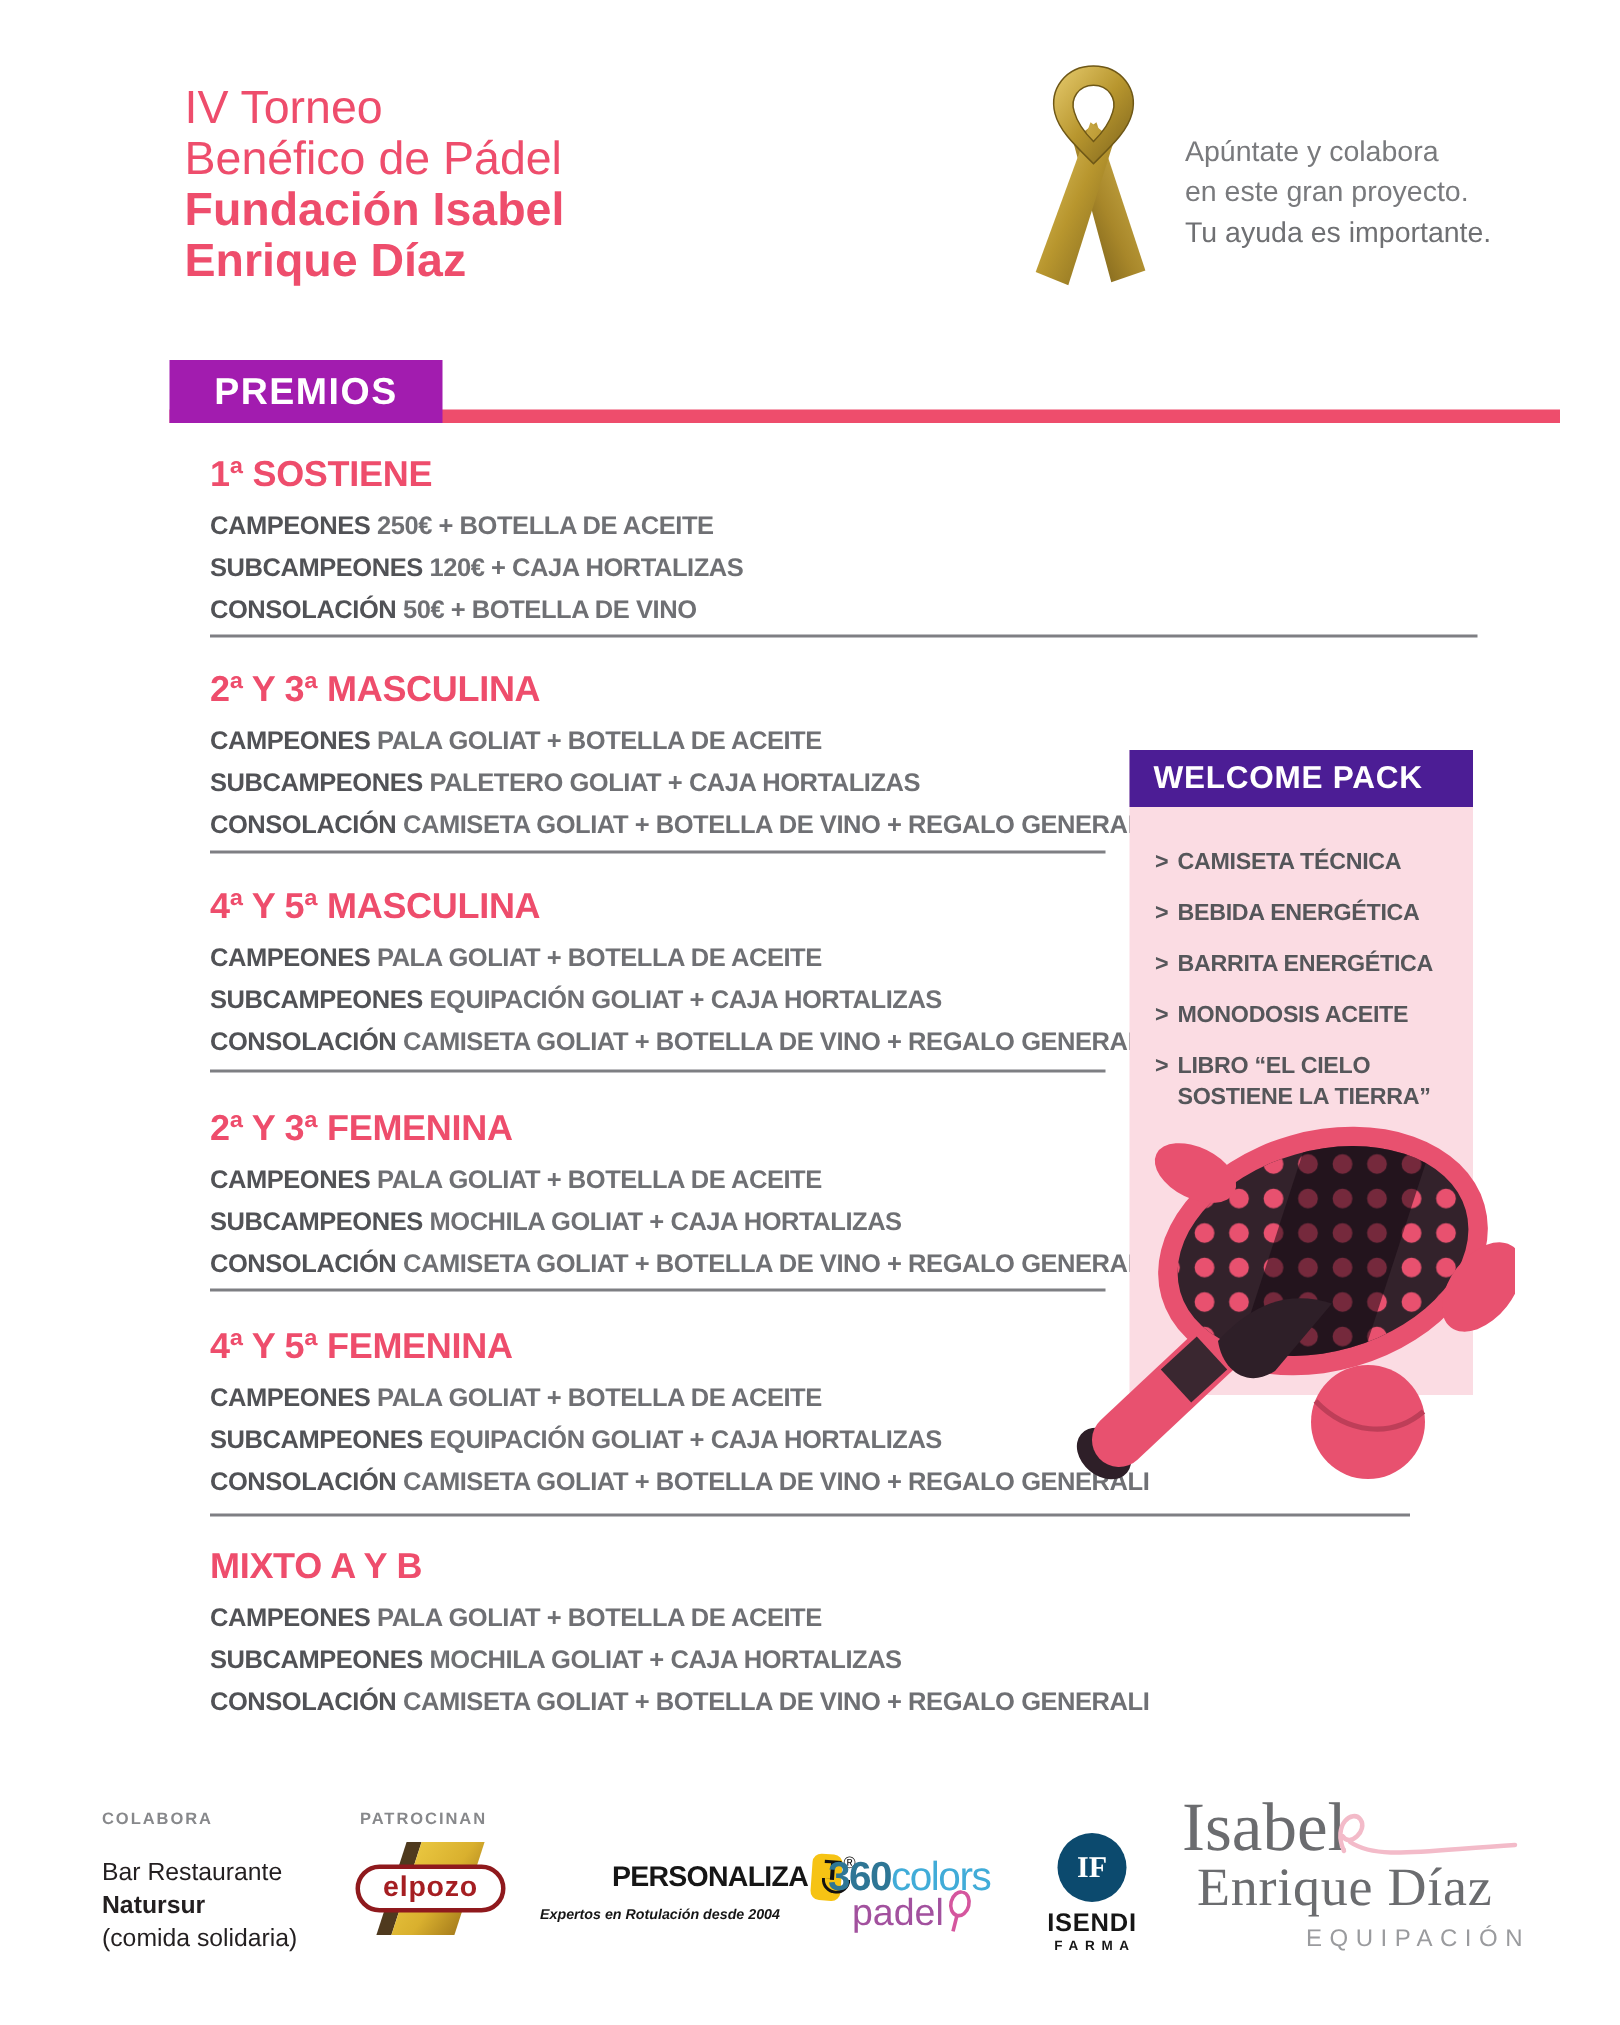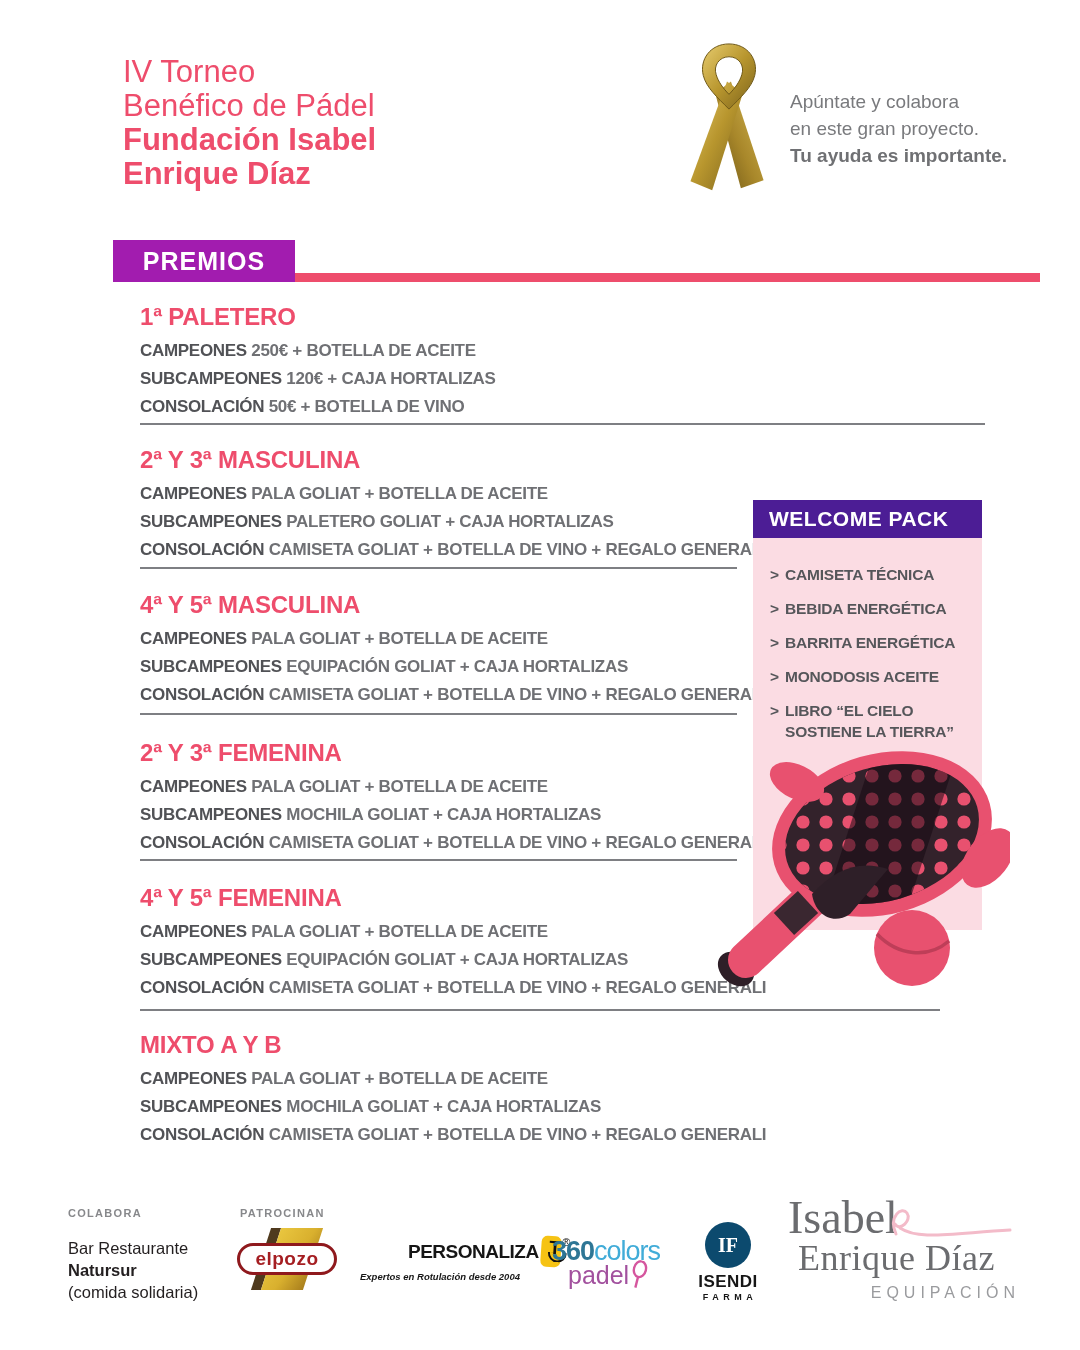--- a/index.html
+++ b/index.html
@@ -10,21 +10,21 @@
   }
 
   
   .hdr-title { position:absolute; left:123px; top:55px; font-size:31px; line-height:34px; color:#EE4D6C; }
   .hdr-title .light { font-weight:400; display:block; }
   .hdr-title .bold  { font-weight:700; display:block; }
 
   .gold-ribbon { position:absolute; left:678px; top:38px; width:102px; height:168px; }
 
   .hdr-tagline { position:absolute; left:790px; top:88px; font-size:19px; line-height:27px; color:#797A7D; }
-  .hdr-tagline .tg-bold { font-weight:700; color:#6F7073; display:block;text-align:right; }
+  .hdr-tagline .tg-bold { font-weight:400; color:#6F7073; display:block;text-align:right; }
   .hdr-tagline span { display:block; }
 
   
   .premios-underline { position:absolute; left:113px; top:273px; width:927px; height:9px; background:#EE4D6C; }
   .premios-band {
     position:absolute; left:113px; top:240px; width:182px; height:42px; background:#a21caf;
     display:flex; align-items:center; justify-content:center;
     color:#ffffff; font-size:25px; font-weight:700; letter-spacing:1px;
   }
 
@@ -130,21 +130,21 @@
     <span>en este gran proyecto.</span>
     <span class="tg-bold">Tu ayuda es importante.</span>
   </div>
 
   <div class="premios-underline"></div>
   <div class="premios-band">
     <span>PREMIOS</span>
   </div>
 
   <section class="prize-section" style="top:303px">
-    <h2 class="sec-title">1ª PALETERO</h2>
+    <h2 class="sec-title">1ª SOSTIENE</h2>
     <p class="sec-line"><span class="lab">CAMPEONES</span> <span class="val">250€ + BOTELLA DE ACEITE</span></p>
     <p class="sec-line"><span class="lab">SUBCAMPEONES</span> <span class="val">120€ + CAJA HORTALIZAS</span></p>
     <p class="sec-line"><span class="lab">CONSOLACIÓN</span> <span class="val">50€ + BOTELLA DE VINO</span></p>
   </section>
   <div class="divider" style="top:423px;width:845px"></div>
 
   <section class="prize-section" style="top:446px">
     <h2 class="sec-title">2ª Y 3ª MASCULINA</h2>
     <p class="sec-line"><span class="lab">CAMPEONES</span> <span class="val">PALA GOLIAT + BOTELLA DE ACEITE</span></p>
     <p class="sec-line"><span class="lab">SUBCAMPEONES</span> <span class="val">PALETERO GOLIAT + CAJA HORTALIZAS</span></p>

